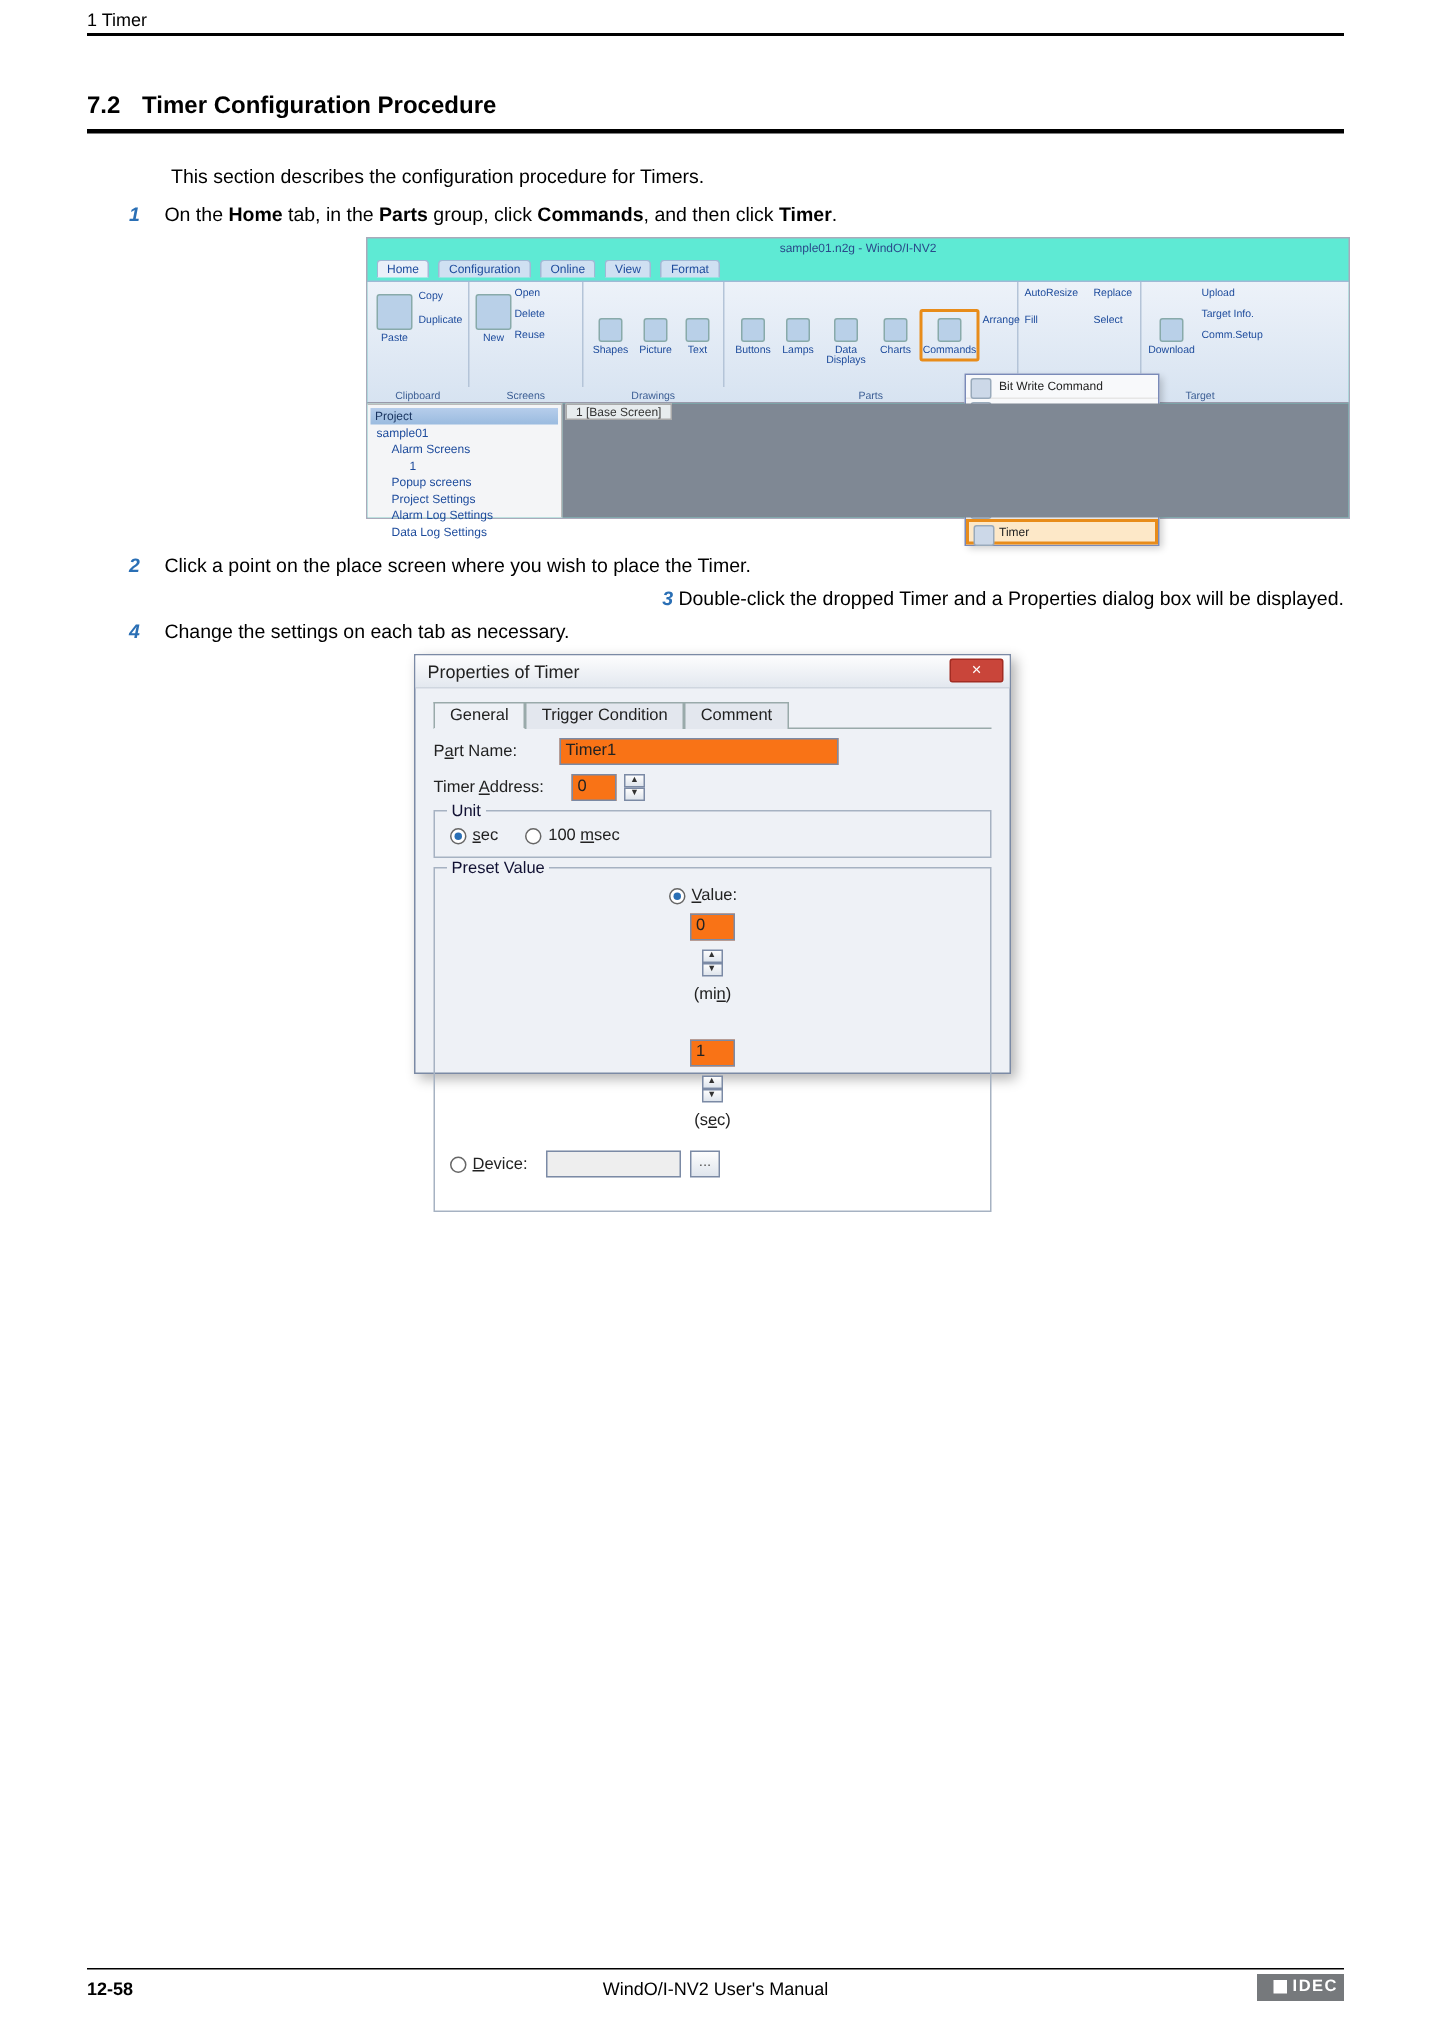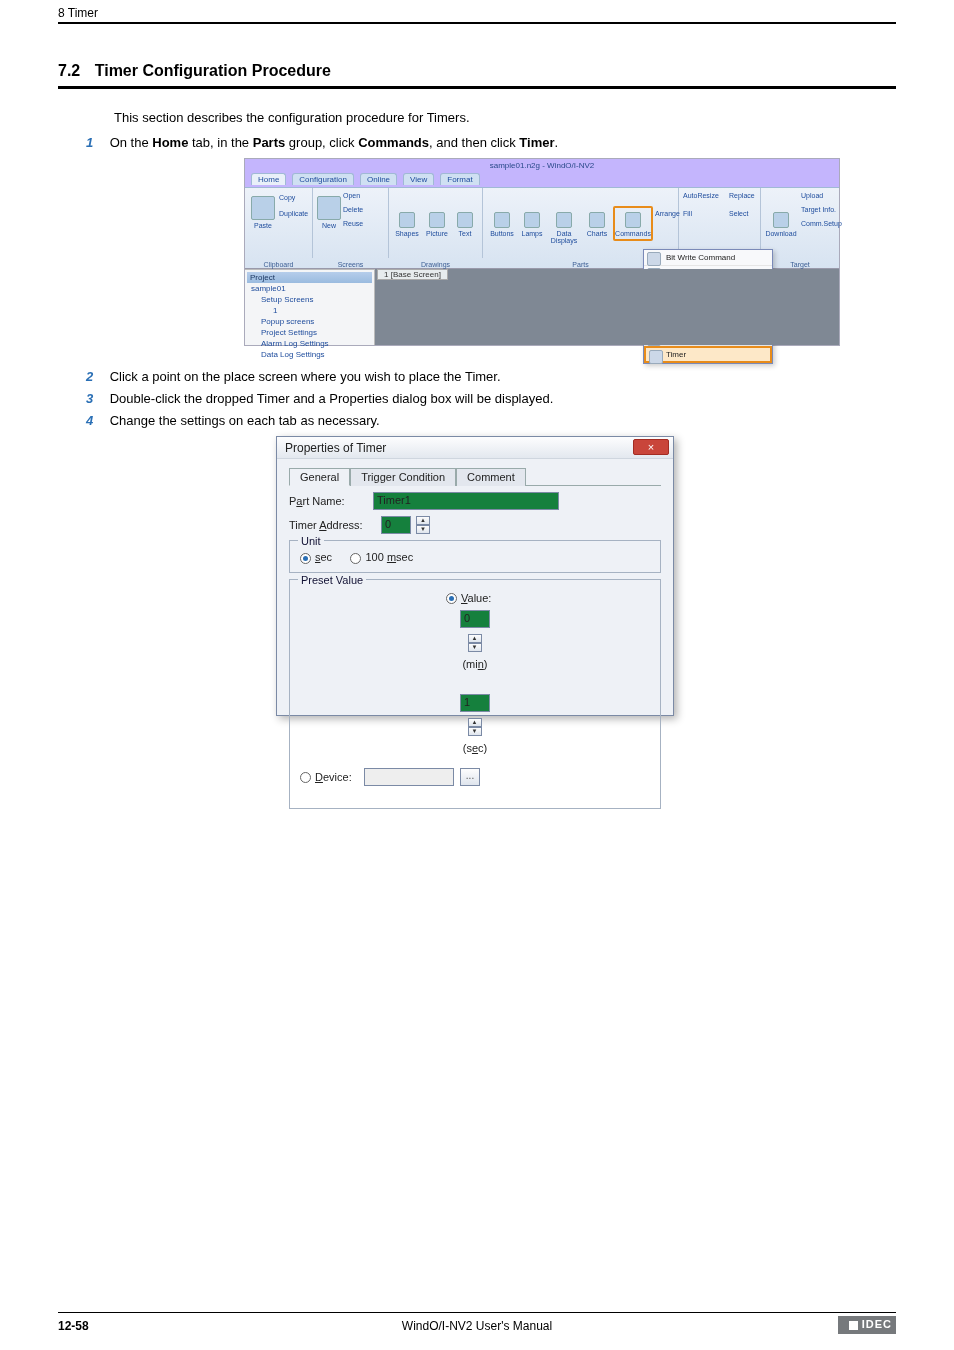--- a/index.html
+++ b/index.html
@@ -17,25 +17,25 @@
 
   .intro { position: absolute; top: 110px; left: 114px; font-size: 13px; }
 
   .step { position: absolute; left: 86px; right: 58px; font-size: 13px; line-height: 18px; }
   .step-num { color: #2a6fb5; font-weight: bold; font-style: italic; display: inline-block; width: 20px; }
   .step-text { display: inline; }
   .bold { font-weight: bold; }
 
   .step1 { top: 134px; }
   .step2 { top: 368px; }
-  .step3 { top: 390px; }
+  .step3 { top: 390px; text-align: right; }
   .step4 { top: 412px; }
 
   
-  .ribbon-wrap { position: absolute; top: 158px; left: 244px; width: 596px; height: 188px; border: 1px solid #aab; background: #c4b5fd; font-size: 8px; }
+  .ribbon-wrap { position: absolute; top: 158px; left: 244px; width: 656px; height: 188px; border: 1px solid #aab; background: #5eead4; font-size: 8px; }
   .rb-title { position: absolute; top: 2px; left: 0; right: 0; text-align: center; color: #2a4a8a; font-size: 8px; }
   .rb-tabs { position: absolute; top: 14px; left: 6px; display: flex; gap: 6px; }
   .rb-tab { background: #cfe0f2; border: 1px solid #a0b9d5; border-bottom: none; border-radius: 3px 3px 0 0; padding: 1px 6px; color: #1d4b9c; font-size: 8px; }
   .rb-tab.active { background: #e9f0f9; }
   .rb-body { position: absolute; top: 28px; left: 0; right: 0; height: 82px; background: linear-gradient(#edf2f9, #d7e3f1); border-top: 1px solid #a0b9d5; border-bottom: 1px solid #99a; }
   .rb-group { position: absolute; top: 0; bottom: 10px; border-right: 1px solid #b4c4d8; }
   .rb-group-label { position: absolute; bottom: -10px; left: 0; right: 0; text-align: center; font-size: 7px; color: #3c5e94; }
   .rb-item { position: absolute; font-size: 7px; color: #1d4b9c; text-align: center; }
   .rb-icon { width: 16px; height: 16px; margin: 2px auto; background: #b9d0e8; border: 1px solid #8aa; border-radius: 2px; display: block; }
   .rb-icon.big { width: 24px; height: 24px; }
@@ -54,21 +54,21 @@
   
   .dlg-wrap { position: absolute; top: 436px; left: 276px; width: 398px; height: 280px; border: 1px solid #7b8aa5; background: #eef1f6; box-shadow: 3px 3px 8px rgba(0,0,0,0.3); }
   .dlg-titlebar { height: 22px; background: linear-gradient(#fdfdfe, #e3e8ef); border-bottom: 1px solid #cfd6df; position: relative; display: flex; align-items: center; padding-left: 8px; font-size: 12px; color: #222; }
   .dlg-close { position: absolute; right: 4px; top: 2px; width: 36px; height: 16px; background: #c9453a; border: 1px solid #a22c23; border-radius: 2px; color: #fff; text-align: center; font-size: 11px; line-height: 14px; }
   .dlg-body { position: relative; padding: 8px 12px 8px 12px; font-size: 11px; color: #222; }
   .dlg-tabs { display: flex; gap: 0; border-bottom: 1px solid #9aa; margin-bottom: 6px; }
   .dlg-tab { padding: 2px 10px; border: 1px solid #9aa; border-bottom: none; background: #e3e7ee; font-size: 11px; position: relative; top: 1px; }
   .dlg-tab.active { background: #eef1f6; border-bottom: 1px solid #eef1f6; }
   .dlg-row { display: flex; align-items: center; margin: 6px 0; gap: 6px; }
   .dlg-label { width: 78px; }
-  .dlg-input { border: 1px solid #7b8aa5; background: #15803d; padding: 1px 3px; height: 18px; }
+  .dlg-input { border: 1px solid #7b8aa5; background: #f97316; padding: 1px 3px; height: 18px; }
   .dlg-input.w120 { width: 186px; }
   .dlg-input.w30 { width: 30px; text-align: left; }
   .dlg-input.w90 { width: 90px; }
   .spin { display: inline-flex; flex-direction: column; margin-left: -1px; }
   .spin-btn { width: 14px; height: 9px; border: 1px solid #7b8aa5; background: linear-gradient(#fdfdfd,#dfe5ed); font-size: 6px; line-height: 6px; text-align: center; color: #333; }
   .fieldset { border: 1px solid #a6b2c2; padding: 6px 10px 8px 10px; margin: 6px 0; }
   .legend { font-size: 11px; color: #113; padding: 0 3px; margin-left: -2px; background: #eef1f6; position: relative; top: -12px; display: inline-block; }
   .fs-body { margin-top: -8px; }
   .radio { width: 11px; height: 11px; border: 1px solid #666; border-radius: 50%; display: inline-block; vertical-align: middle; margin-right: 4px; position: relative; background: #fff; }
   .radio.checked::after { content: ""; position: absolute; left: 2px; top: 2px; width: 5px; height: 5px; border-radius: 50%; background: #2a6fb5; }
@@ -82,21 +82,21 @@
   .footer-left { position: absolute; left: 0; top: 6px; font-weight: bold; }
   .footer-center { position: absolute; left: 0; right: 0; top: 6px; text-align: center; }
   .footer-logo { position: absolute; right: 0; top: 3px; width: 58px; height: 18px; background: #76797c; color: #fff; font-weight: bold; font-size: 11px; text-align: right; padding: 2px 4px; letter-spacing: 1px; }
   .footer-logo .sq { display: inline-block; width: 9px; height: 9px; background: #fff; margin-right: 4px; vertical-align: middle; }
 </style>
 </head>
 <body>
 <div class="page">
 
 <div class="header-bar">
-  <div class="header-label">8 Timer</div>
+  <div class="header-label">1 Timer</div>
   <div class="header-rule"></div>
 </div>
 
 <div class="h2-row">
   <span class="h2-num">7.2</span>
   <span class="h2-title">Timer Configuration Procedure</span>
   <div class="h2-rule"></div>
 </div>
 
 <div class="intro">This section describes the configuration procedure for Timers.</div>
@@ -174,21 +174,21 @@
     <div class="rb-menu-item"><span class="mi-ico"></span><span>Goto Screen Command</span></div>
     <div class="rb-menu-item"><span class="mi-ico"></span><span>Print Command</span></div>
     <div class="rb-menu-item"><span class="mi-ico"></span><span>Script Command</span></div>
     <div class="rb-menu-item"><span class="mi-ico"></span><span>Multi-Command</span></div>
     <div class="rb-menu-item hl"><span class="mi-ico"></span><span>Timer</span></div>
   </div>
 
   <div class="proj-pane">
     <div class="proj-head">Project</div>
     <div class="proj-item root">sample01</div>
-    <div class="proj-item">Setup Screens</div>
+    <div class="proj-item">Alarm Screens</div>
     <div class="proj-item" style="padding-left:26px;">1</div>
     <div class="proj-item">Popup screens</div>
     <div class="proj-item">Project Settings</div>
     <div class="proj-item">Alarm Log Settings</div>
     <div class="proj-item">Data Log Settings</div>
   </div>
   <div class="canvas-area">
     <div class="canvas-tab">1 [Base Screen]</div>
   </div>
 </div>

